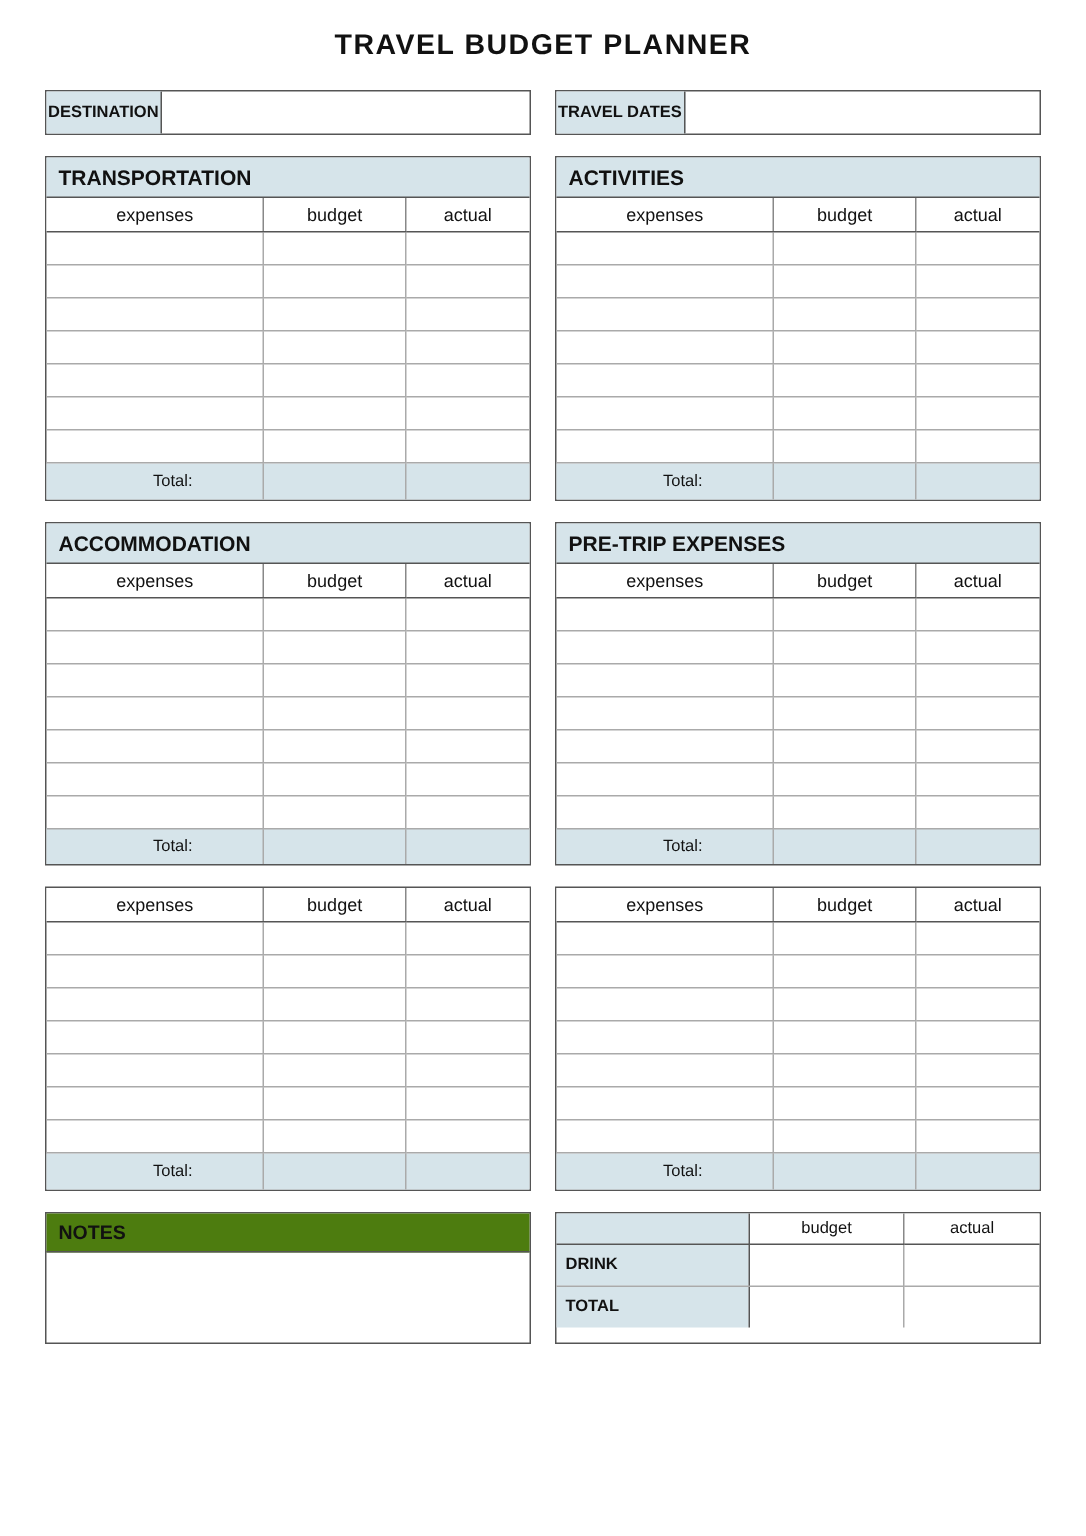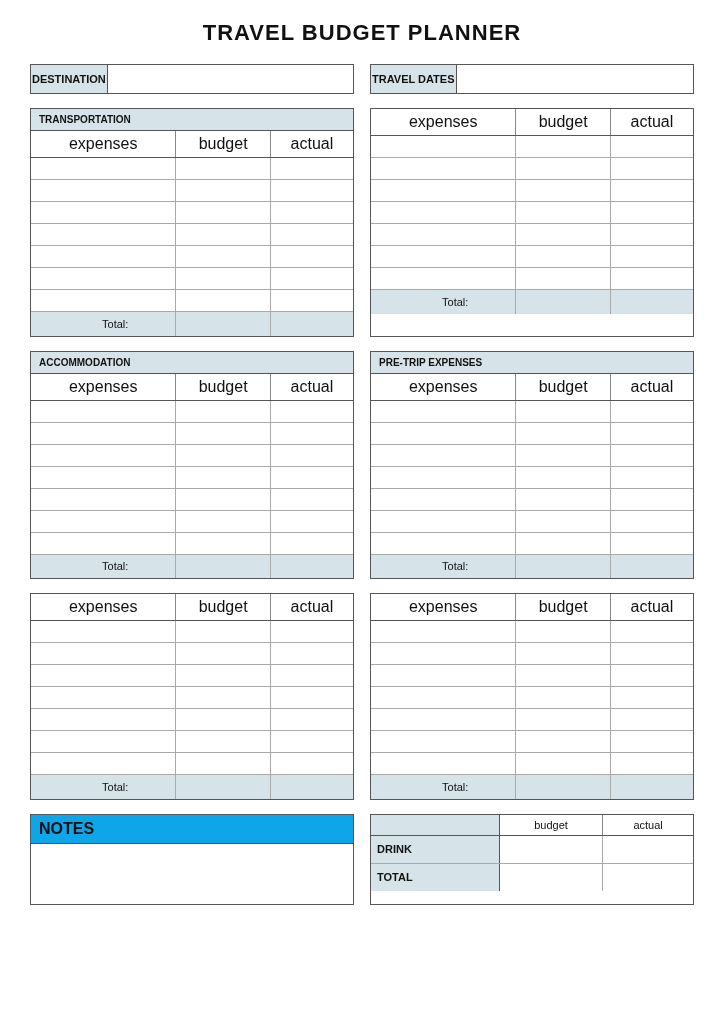--- a/index.html
+++ b/index.html
@@ -6,21 +6,21 @@
     body {
       font-family: Arial, sans-serif;
       background: #fff;
       width: 724px;
       min-height: 1024px;
       padding: 20px 30px;
       color: #111;
     }
     .page-title {
       text-align: center;
-      font-size: 22px;
+      font-size: 19px;
       font-weight: 900;
       letter-spacing: 1px;
       margin-bottom: 18px;
     }
     .top-row {
       display: flex;
       gap: 16px;
       margin-bottom: 14px;
     }
     .info-box {
@@ -47,31 +47,31 @@
       gap: 16px;
       margin-bottom: 14px;
     }
     .section {
       flex: 1;
       border: 1.5px solid #555;
     }
     .section-header {
       background: #d6e4ea;
       font-weight: 700;
-      font-size: 10px;
+      font-size: 14px;
       padding: 5px 8px;
       border-bottom: 1.5px solid #555;
     }
     .section table {
       width: 100%;
       border-collapse: collapse;
     }
     .section table th {
       font-weight: 400;
-      font-size: 16px;
+      font-size: 12px;
       text-align: center;
       border-bottom: 1.5px solid #555;
       border-right: 1px solid #888;
       padding: 4px 2px;
       background: #fff;
     }
     .section table th:first-child {
       text-align: center;
       width: 45%;
     }
@@ -106,23 +106,23 @@
     .bottom-row {
       display: flex;
       gap: 16px;
       margin-top: 0;
     }
     .notes-section {
       flex: 1;
       border: 1.5px solid #555;
     }
     .notes-header {
-      background: #0ea5e9;
+      background: #4d7c0f;
       font-weight: 700;
-      font-size: 16px;
+      font-size: 13px;
       padding: 5px 8px;
       border-bottom: 1.5px solid #555;
     }
     .notes-body {
       height: 60px;
     }
     .grand-total-section {
       flex: 1;
       border: 1.5px solid #555;
     }
@@ -234,20 +234,21 @@
           </tr>
         <tr class="total-row">
           <td>Total:</td>
           <td></td>
           <td></td>
         </tr>
       </tbody>
     </table>
   </div>
   <div class="section">
+    <div class="section-header">ACTIVITIES</div>
     <table>
       <thead>
         <tr>
           <th>expenses</th>
           <th>budget</th>
           <th>actual</th>
         </tr>
       </thead>
       <tbody>
         <tr>

